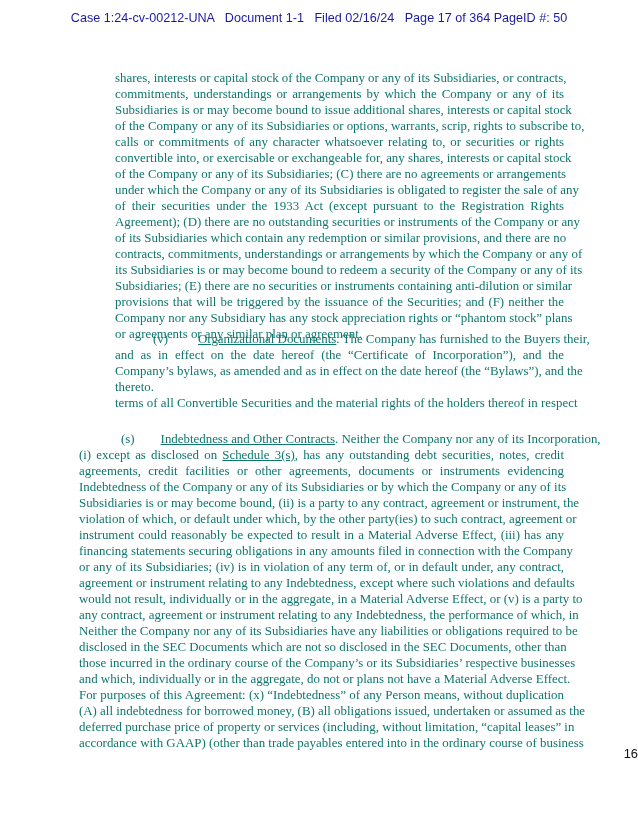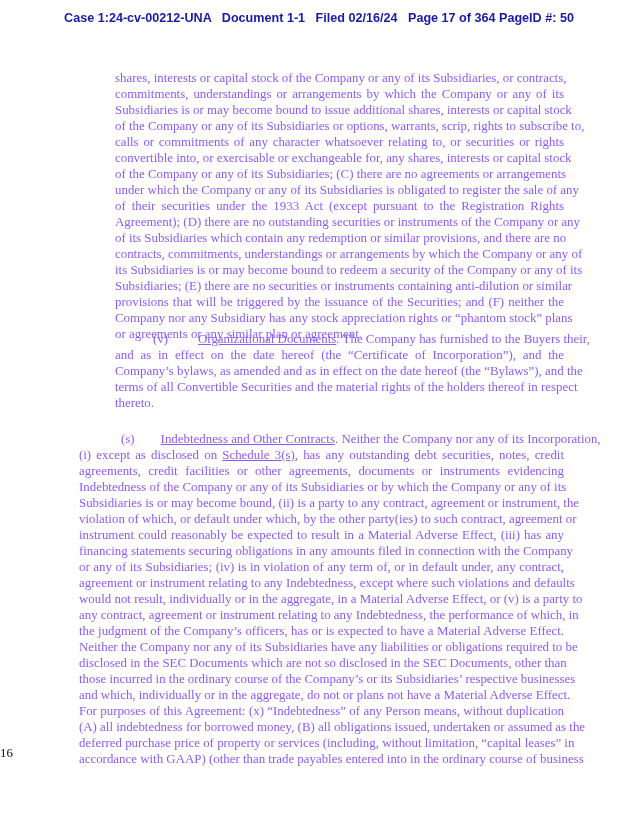--- a/index.html
+++ b/index.html
@@ -1,39 +1,39 @@
 <!DOCTYPE html>
 <html><head>
 <meta charset="utf-8">
 <style>
   html, body { margin: 0; padding: 0; background: #ffffff; }
   body { width: 638px; height: 825px; position: relative; overflow: hidden; }
   .header {
     position: absolute; top: 11px; left: 0; width: 638px; text-align: center;
     font-family: "Liberation Sans", sans-serif; font-size: 12.6px; color: #1a1aa6;
-    white-space: pre; letter-spacing: 0px; font-weight: bold;
+    white-space: pre; letter-spacing: 0px;
   }
   .body-text {
     font-family: "Liberation Serif", serif; font-size: 12.9px; line-height: 16.0px;
-    color: #8b5cf6; text-align: justify; text-align-last: auto;
+    color: #0f766e; text-align: justify; text-align-last: auto;
   }
   .para1 { position: absolute; top: 70px; left: 115px; width: 449px; }
   .para2 { position: absolute; top: 331px; left: 115px; width: 449px; }
   .para3 { position: absolute; top: 431px; left: 79px; width: 485px; }
   .line { display: block; text-align: justify; text-align-last: justify; height: 16px; white-space: nowrap; }
   .line.last { text-align-last: left; }
   .ind-v { display: inline-block; width: 38px; }
   .gap-v { display: inline-block; width: 30px; }
   .ind-s { display: inline-block; width: 42px; }
   .gap-s { display: inline-block; width: 26px; }
   u { }
   b { font-weight: normal; }
   .page-number {
-    position: absolute; top: 746px; left: 0; width: 638px; text-align: left;
-    font-family: Liberation Serif, serif; font-size: 12.9px; color: #111;
+    position: absolute; top: 746px; left: 0; width: 638px; text-align: right;
+    font-family: Liberation Sans, sans-serif; font-size: 12.9px; color: #111;
   }
 </style>
 </head>
 <body>
 
 <div class="header">Case 1:24-cv-00212-UNA   Document 1-1   Filed 02/16/24   Page 17 of 364 PageID #: 50</div>
 
 <div class="body-text para1">
   <span class="line">shares, interests or capital stock of the Company or any of its Subsidiaries, or contracts,</span>
   <span class="line">commitments, understandings or arrangements by which the Company or any of its</span>
@@ -51,38 +51,37 @@
   <span class="line">Subsidiaries; (E) there are no securities or instruments containing anti-dilution or similar</span>
   <span class="line">provisions that will be triggered by the issuance of the Securities; and (F) neither the</span>
   <span class="line">Company nor any Subsidiary has any stock appreciation rights or “phantom stock” plans</span>
   <span class="line last">or agreements or any similar plan or agreement.</span>
 </div>
 
 <div class="body-text para2">
   <span class="line"><span class="ind-v"></span><span>(v)</span><span class="gap-v"></span><u>Organizational Documents</u><span>. The Company has furnished to the Buyers their,</span></span>
   <span class="line"><span>and as in effect on the date hereof (the “</span><b>Certificate of Incorporation</b><span>”), and the</span></span>
   <span class="line"><span>Company’s bylaws, as amended and as in effect on the date hereof (the “</span><b>Bylaws</b><span>”), and the</span></span>
+  <span class="line last">thereto.</span>
   <span class="line">terms of all Convertible Securities and the material rights of the holders thereof in respect</span>
-  <span class="line last">thereto.</span>
 </div>
 
 <div class="body-text para3">
   <span class="line"><span class="ind-s"></span><span>(s)</span><span class="gap-s"></span><u>Indebtedness and Other Contracts</u><span>. Neither the Company nor any of its Incorporation,</span></span>
   <span class="line"><span>(i) except as disclosed on </span><u>Schedule 3(s)</u><span>, has any outstanding debt securities, notes, credit</span></span>
   <span class="line">agreements, credit facilities or other agreements, documents or instruments evidencing</span>
   <span class="line">Indebtedness of the Company or any of its Subsidiaries or by which the Company or any of its</span>
   <span class="line">Subsidiaries is or may become bound, (ii) is a party to any contract, agreement or instrument, the</span>
   <span class="line">violation of which, or default under which, by the other party(ies) to such contract, agreement or</span>
   <span class="line">instrument could reasonably be expected to result in a Material Adverse Effect, (iii) has any</span>
   <span class="line">financing statements securing obligations in any amounts filed in connection with the Company</span>
   <span class="line">or any of its Subsidiaries; (iv) is in violation of any term of, or in default under, any contract,</span>
   <span class="line">agreement or instrument relating to any Indebtedness, except where such violations and defaults</span>
   <span class="line">would not result, individually or in the aggregate, in a Material Adverse Effect, or (v) is a party to</span>
   <span class="line">any contract, agreement or instrument relating to any Indebtedness, the performance of which, in</span>
-  <span class="line">the judgment of the Company’s officers, has or is expected to have a Material Adverse Effect.</span>
   <span class="line">Neither the Company nor any of its Subsidiaries have any liabilities or obligations required to be</span>
   <span class="line">disclosed in the SEC Documents which are not so disclosed in the SEC Documents, other than</span>
   <span class="line">those incurred in the ordinary course of the Company’s or its Subsidiaries’ respective businesses</span>
   <span class="line">and which, individually or in the aggregate, do not or plans not have a Material Adverse Effect.</span>
   <span class="line"><span>For purposes of this Agreement: (x) “</span><b>Indebtedness</b><span>” of any Person means, without duplication</span></span>
   <span class="line">(A) all indebtedness for borrowed money, (B) all obligations issued, undertaken or assumed as the</span>
   <span class="line">deferred purchase price of property or services (including, without limitation, “capital leases” in</span>
   <span class="line">accordance with GAAP) (other than trade payables entered into in the ordinary course of business</span>
 </div>
 

